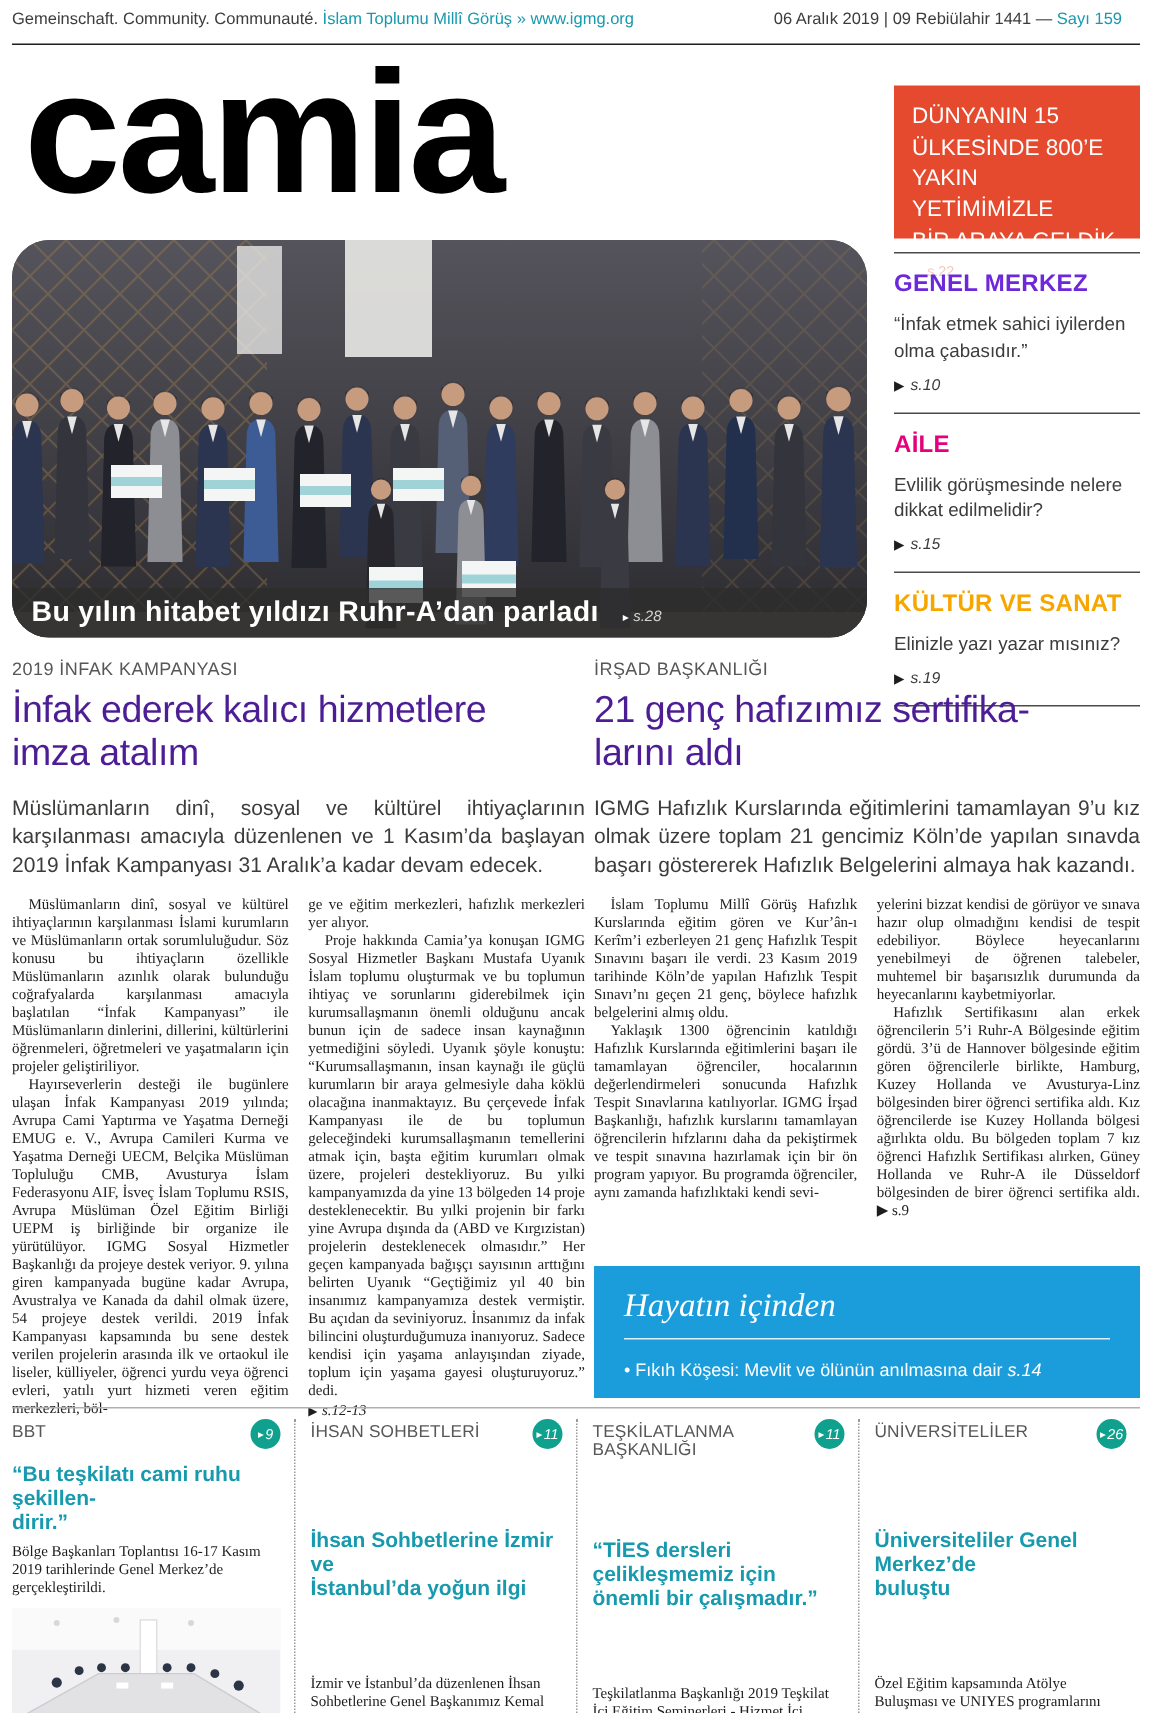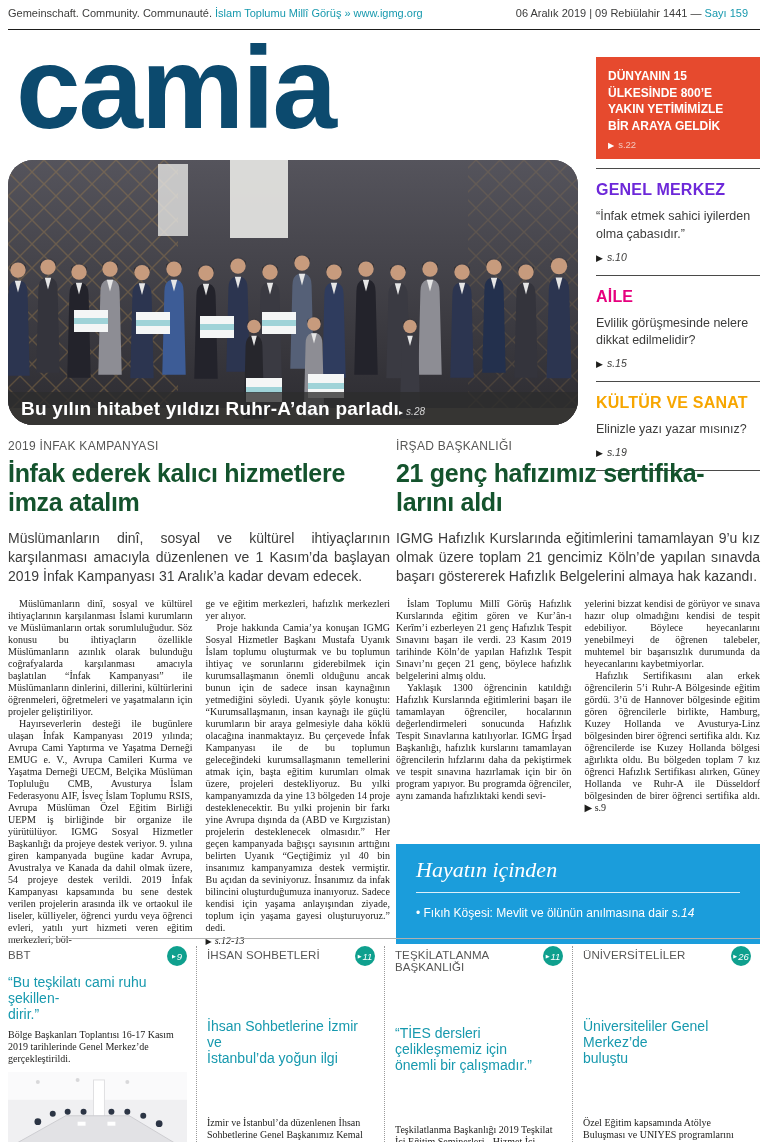--- a/index.html
+++ b/index.html
@@ -7,87 +7,87 @@
         font-family:"Liberation Sans",sans-serif;color:#1d1d1b;}
 
   
   .topbar{position:absolute;top:7px;left:8px;right:20px;display:flex;justify-content:space-between;
           font-size:11px;color:#3c3c3b;}
   .teal{color:#1799ae;}
   .rule1{position:absolute;top:29px;left:8px;right:8px;height:1px;background:#1d1d1b;}
 
   
   .masthead{position:absolute;left:16px;top:30px;font-size:116px;font-weight:bold;line-height:1;
-            letter-spacing:-2px;color:#0c4a6e;}
+            letter-spacing:-2px;color:#000000;}
 
   
   .promo{position:absolute;left:596px;top:57px;width:164px;height:102px;background:#e64a2e;
          color:#fff;box-sizing:border-box;padding:11px 12px;}
-  .promo .ptext{font-size:12px;font-weight:bold;line-height:1.38;white-space:pre-line;}
+  .promo .ptext{font-size:15px;font-weight:normal;line-height:1.38;white-space:pre-line;}
   .promo .pref{margin-top:5px;font-size:9.5px;color:#f3c9bf;}
   .promo .pref .tri{font-size:8px;color:#fff;margin-right:4px;}
 
   
   .sidebar{position:absolute;left:596px;top:168px;width:164px;border-top:1px solid #4a4a49;}
   .sb-sec{border-bottom:1px solid #4a4a49;padding:12px 0 12px 0;}
   .sb-label{font-size:16px;font-weight:bold;letter-spacing:.2px;}
   .sb-text{margin-top:9px;font-size:12.5px;line-height:1.42;color:#3c3c3b;}
   .pageref{margin-top:7px;font-size:10.5px;color:#3c3c3b;}
   .pageref .tri{font-size:9px;color:#1d1d1b;margin-right:4px;}
   .pageref .pg{font-style:italic;}
 
   
   .hero{position:absolute;left:8px;top:160px;width:570px;height:265px;overflow:hidden;background:#3a393e;border-radius:25px;}
   .hero svg{display:block;}
   .caption{position:absolute;left:0;right:0;bottom:0;height:33px;background:rgba(45,45,45,.78);
            display:flex;align-items:center;padding-left:13px;}
   .caption .ctext{color:#fff;font-size:19px;font-weight:bold;letter-spacing:.2px;}
-  .caption .cref{color:#d6d6d6;font-size:10px;margin-left:0;margin-top:6px;}
+  .caption .cref{color:#d6d6d6;font-size:10px;margin-left:16px;margin-top:6px;}
   .caption .cref .tri{font-size:8px;color:#fff;margin-right:3px;}
   .caption .cref .pg{font-style:italic;}
 
   
   .articles{position:absolute;left:8px;top:437px;width:752px;height:497px;}
   .article{position:absolute;top:2px;}
   .article.left{left:0;width:382px;}
   .article.right{left:388px;width:364px;}
   .kicker{font-size:12px;color:#575756;letter-spacing:.3px;}
-  .headline{margin-top:6px;font-size:25px;font-weight:bold;line-height:1.16;letter-spacing:-.3px;
-            white-space:pre-line;color:#14532d;}
+  .headline{margin-top:6px;font-size:25px;font-weight:normal;line-height:1.16;letter-spacing:-.3px;
+            white-space:pre-line;color:#4c1d95;}
   .lead{margin-top:12px;font-size:14px;line-height:1.36;color:#3c3c3b;text-align:justify;}
   .bodycols{margin-top:12px;display:flex;gap:13px;}
   .bodycol{flex:1;font-family:"Liberation Serif",serif;font-size:10px;line-height:12px;
            text-align:justify;color:#1d1d1b;}
   .bodycol p{margin:0;text-indent:11px;}
   .bodycol.cont p:first-child{text-indent:0;}
   .endmark{font-family:"Liberation Serif",serif;font-size:10px;margin-top:1px;}
   .endmark .tri{font-size:8px;margin-right:3px;}
   .endmark .pg{font-style:italic;}
 
   
   .lifebox{margin-top:6px;background:#1b9ddb;color:#fff;box-sizing:border-box;
-           padding:13px 20px 16px 20px;height:100px;}
+           padding:13px 20px 16px 20px;height:88px;}
   .lifebox .ltitle{font-family:"Liberation Serif",serif;font-style:italic;font-size:22px;
                    border-bottom:1px solid rgba(255,255,255,.85);padding-bottom:9px;}
   .lifebox .litem{margin-top:13px;font-size:12px;}
   .lifebox .litem .pg{font-style:italic;}
 
   
   .rule2{position:absolute;top:938px;left:8px;right:8px;height:1px;background:#b0b0b0;}
   .strip{position:absolute;top:946px;left:8px;right:8px;bottom:0;display:flex;}
   .bcol{width:25%;box-sizing:border-box;padding:0 9px 0 10px;display:flex;flex-direction:column;overflow:hidden;}
   .bcol:first-child{padding-left:0;}
   .bcol + .bcol{border-left:1px dotted #9a9a9a;gap:44px;}
   .bhead{display:flex;justify-content:space-between;align-items:flex-start;}
   .bkicker{font-size:11.5px;color:#575756;letter-spacing:.1px;padding-top:3px;}
   .badge{flex:0 0 auto;width:20px;height:20px;border-radius:50%;background:#0fa08e;color:#fff;
          display:flex;align-items:center;justify-content:center;gap:1px;}
   .badge .btri{font-size:5px;}
   .badge .bnum{font-size:9.5px;font-style:italic;}
-  .bheadline{margin-top:8px;font-size:14px;font-weight:normal;line-height:1.16;color:#1799ae;white-space:pre-line;}
+  .bheadline{margin-top:8px;font-size:14px;font-weight:bold;line-height:1.16;color:#1799ae;white-space:pre-line;}
   .btext{margin-top:6px;font-family:"Liberation Serif",serif;font-size:10px;line-height:12px;color:#1d1d1b;}
   .bphoto{margin-top:7px;flex:1;}
   .bphoto svg{display:block;width:100%;height:100%;}
 </style>
 </head>
 <body>
 
 <div class="page">
 
   <div class="topbar">

